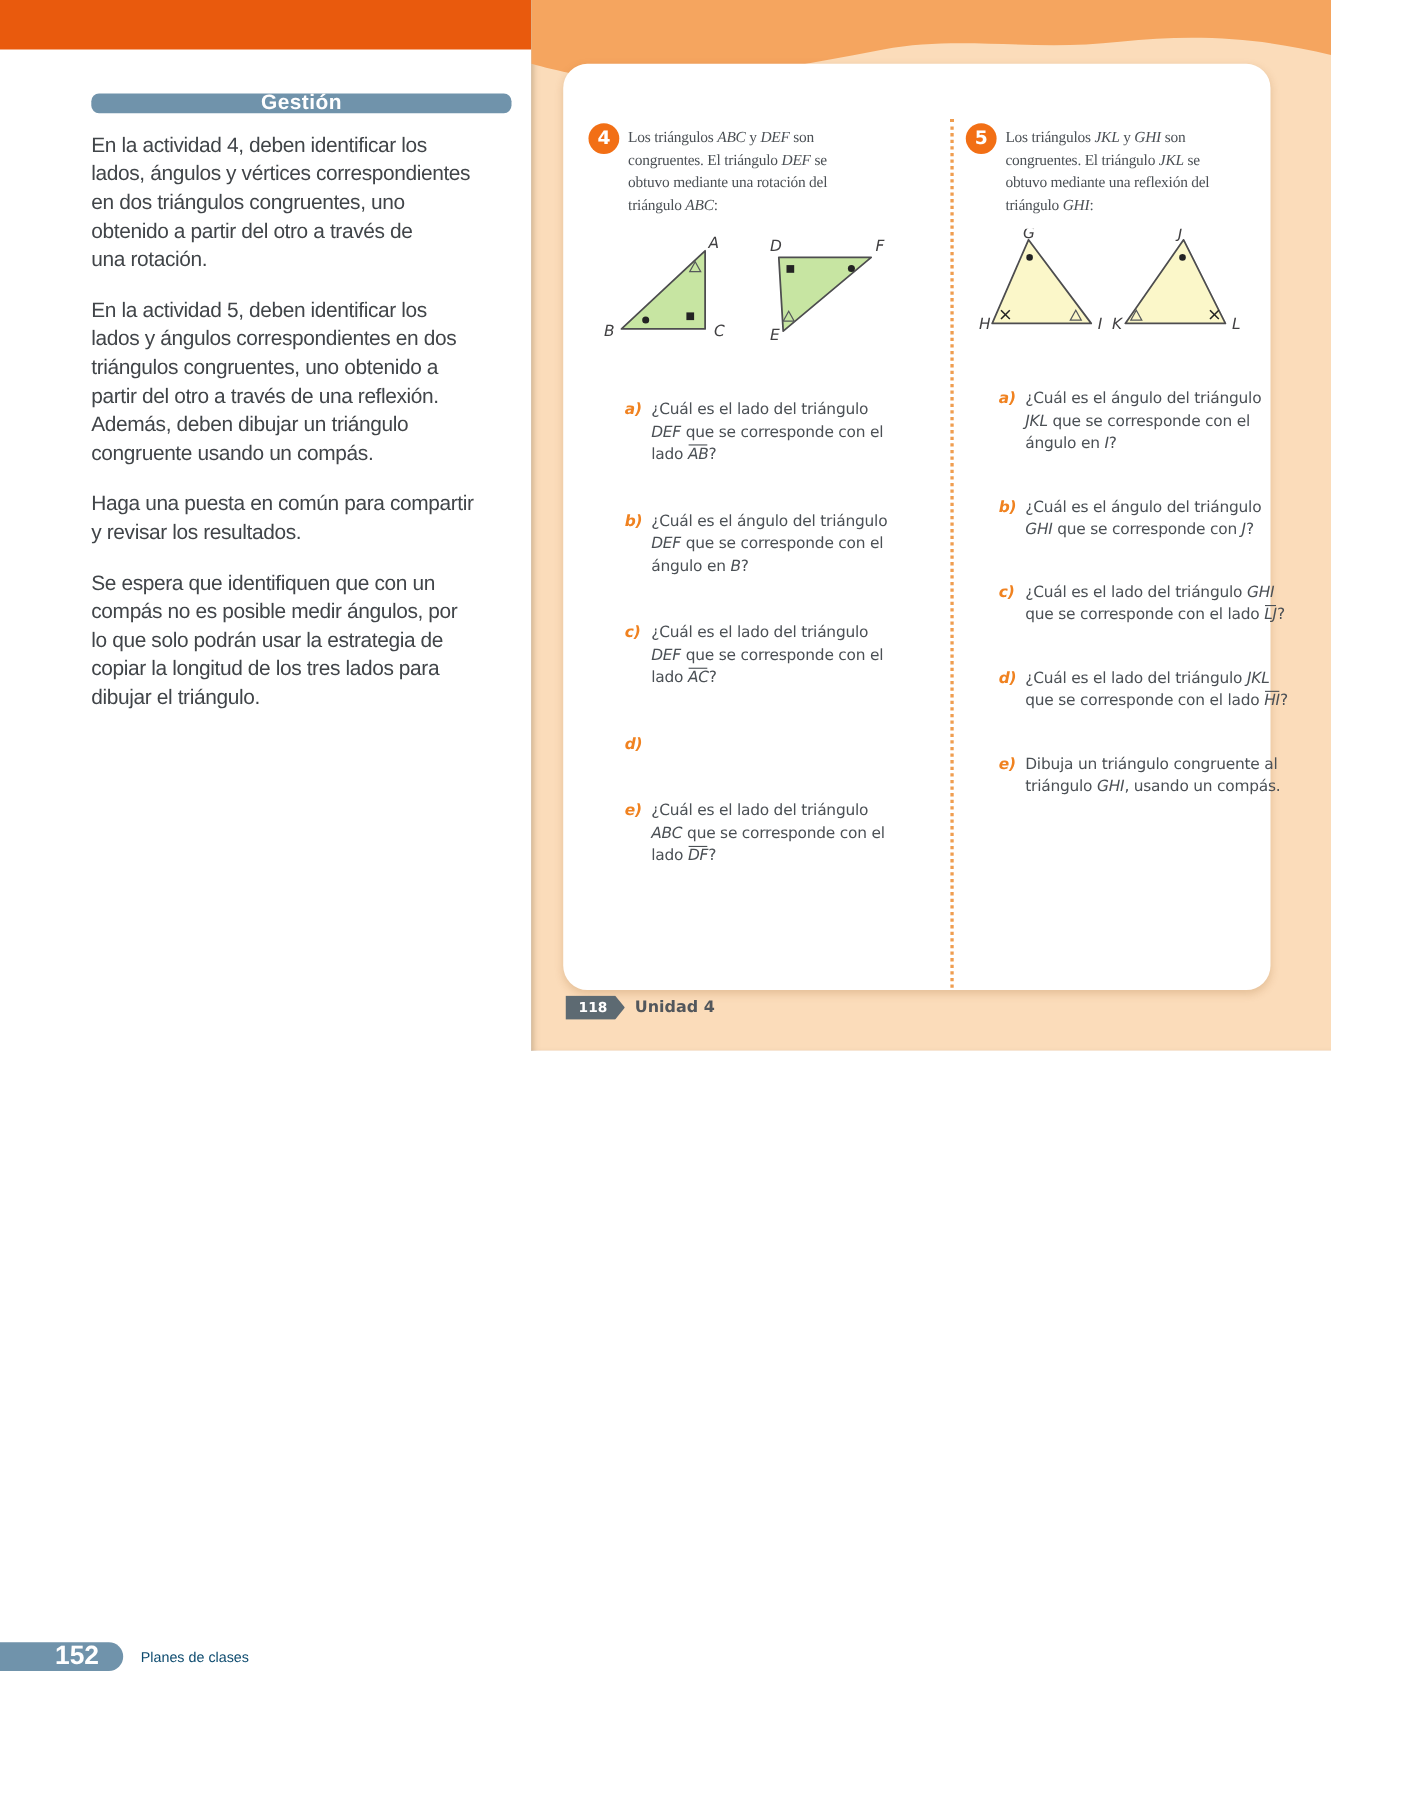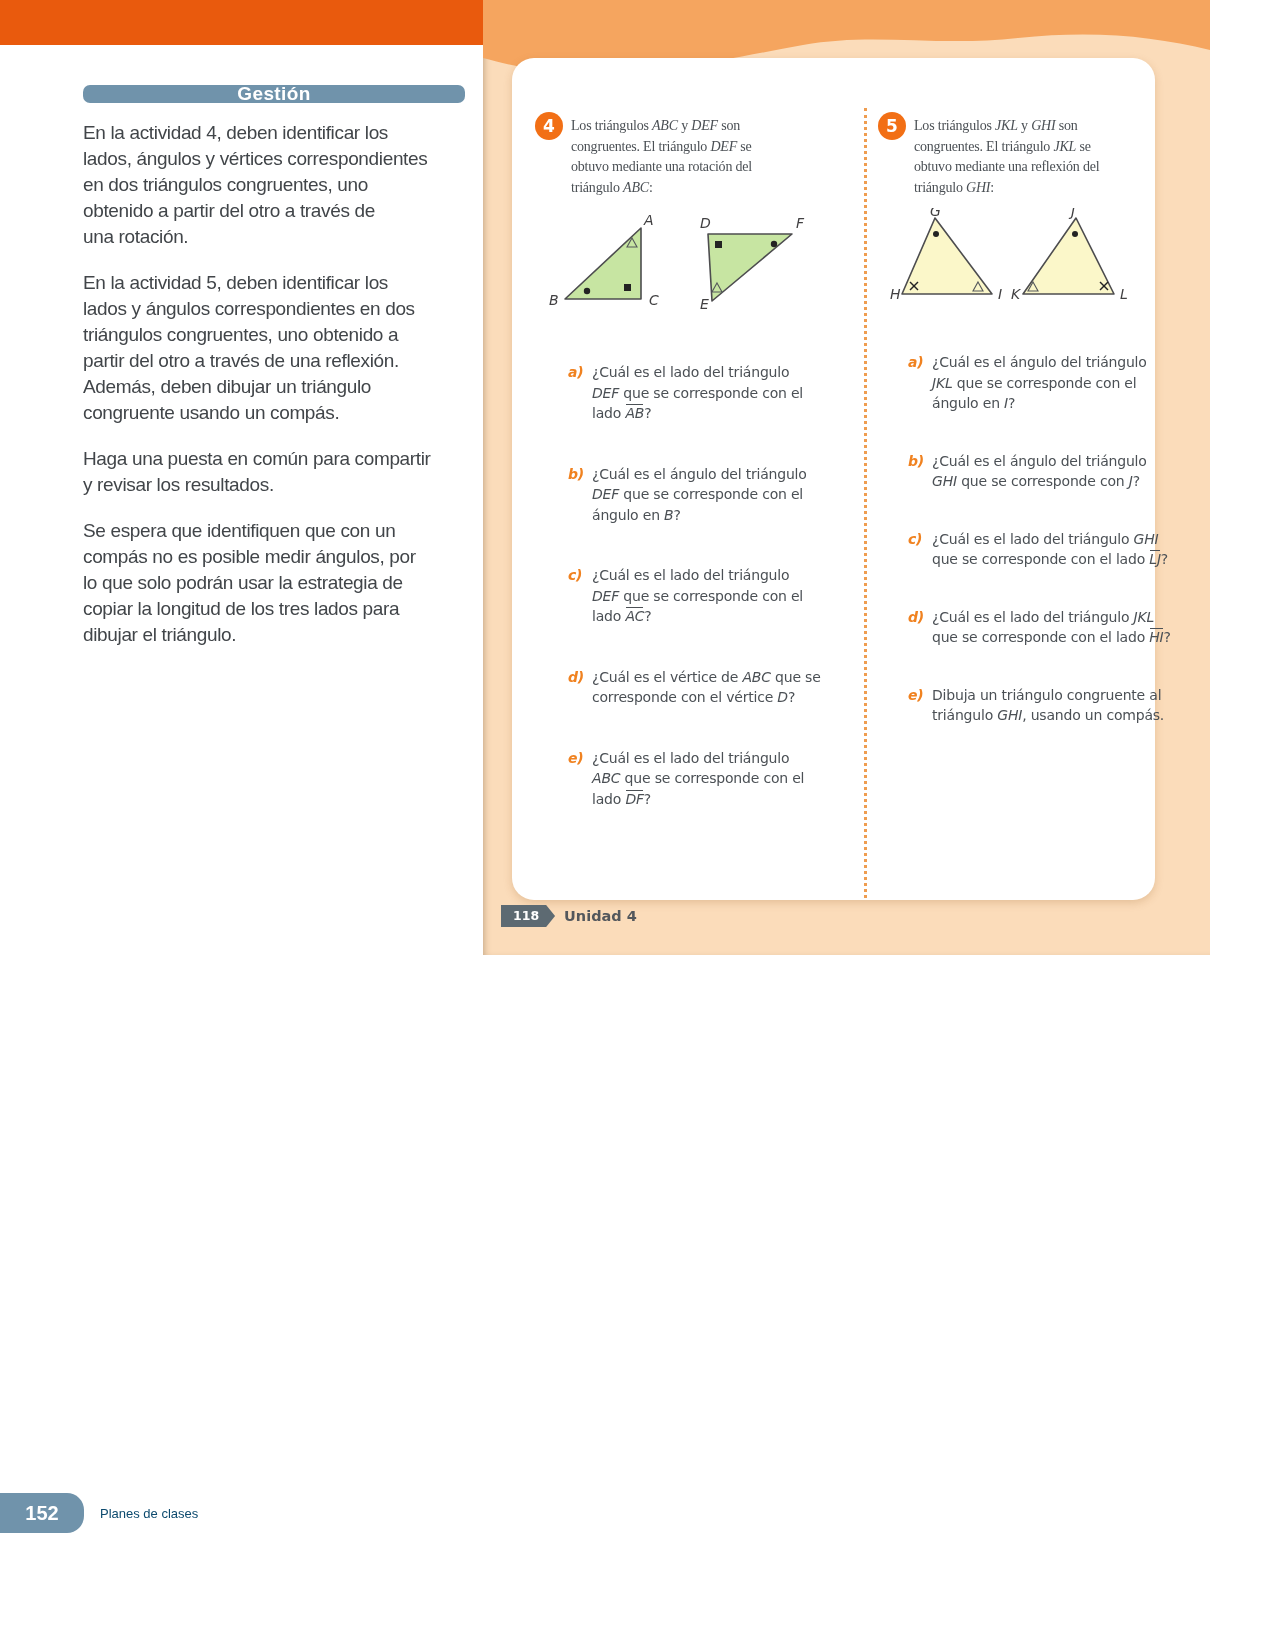--- a/index.html
+++ b/index.html
@@ -31,36 +31,36 @@
   .act5 .q-row{margin-bottom:37px;}
   .q-letter{width:24px;flex:none;color:#f08220;font-weight:bold;font-style:italic;}
   .q-text{white-space:pre;}
   .run-n{}
   .run-b{font-weight:normal;}
   .run-i{font-style:italic;}
   .run-o{font-style:italic;display:inline-block;position:relative;}
   .run-o::after{content:"";position:absolute;left:1px;right:1px;top:1px;border-top:1.4px solid #4b5055;}
 
   
-  .card-footer{position:absolute;left:18px;top:905px;display:flex;align-items:center;}
+  .card-footer{position:absolute;left:31px;top:905px;display:flex;align-items:center;}
   .badge-118{background:#5d6a72;color:#ffffff;font-family:"DejaVu Sans",sans-serif;font-size:12.5px;font-weight:bold;
     padding:3px 16px 4px 12px;clip-path:polygon(0 0,calc(100% - 9px) 0,100% 50%,calc(100% - 9px) 100%,0 100%);}
   .unidad{margin-left:9px;font-family:"DejaVu Sans",sans-serif;font-size:14.5px;font-weight:bold;color:#53575c;}
 
   
   .left-col{position:absolute;left:83px;top:85px;width:382px;color:#414549;}
   .gestion{height:18px;background:#7093ab;border-radius:7px;color:#ffffff;font-weight:bold;font-size:19px;
     display:flex;align-items:center;justify-content:center;letter-spacing:.4px;}
   .para{margin:0 0 20px 0;font-size:19px;line-height:26px;letter-spacing:-0.35px;}
   .para.first{margin-top:17px;}
 
   
   .book-footer{position:absolute;left:0;top:1493px;display:flex;align-items:center;}
-  .badge-152{width:84px;height:40px;background:#7093ab;border-radius:0 17px 17px 0;color:#fff;font-size:20px;font-weight:bold;
-    display:flex;align-items:center;justify-content:center;}
+  .badge-152{width:84px;height:26px;background:#7093ab;border-radius:0 17px 17px 0;color:#fff;font-size:24px;font-weight:bold;
+    display:flex;align-items:center;justify-content:center;padding-left:28px;}
   .book-footer-label{margin-left:16px;font-size:13px;color:#0c4a6e;}
 
   
   .tri-label{font-family:"DejaVu Sans",sans-serif;font-style:italic;font-size:14px;fill:#414042;}
 </style>
 </head>
 <body>
 
 <div class="page">
 
@@ -112,22 +112,20 @@
 ángulo en </span><span class="run-i">B</span><span class="run-n">?</span></span>
             </div>
             <div class="q-row">
               <span class="q-letter">c)</span>
               <span class="q-text"><span class="run-n">¿Cuál es el lado del triángulo
 </span><span class="run-i">DEF</span><span class="run-n"> que se corresponde con el
 lado </span><span class="run-o">AC</span><span class="run-n">?</span></span>
             </div>
             <div class="q-row">
               <span class="q-letter">d)</span>
-              <span class="q-text"><span class="run-n">¿Cuál es el vértice de </span><span class="run-i">ABC</span><span class="run-n"> que se
-corresponde con el vértice </span><span class="run-i">D</span><span class="run-n">?</span></span>
             </div>
             <div class="q-row">
               <span class="q-letter">e)</span>
               <span class="q-text"><span class="run-n">¿Cuál es el lado del triángulo
 </span><span class="run-i">ABC</span><span class="run-n"> que se corresponde con el
 lado </span><span class="run-o">DF</span><span class="run-n">?</span></span>
             </div>
           </div>
       </div>
 

